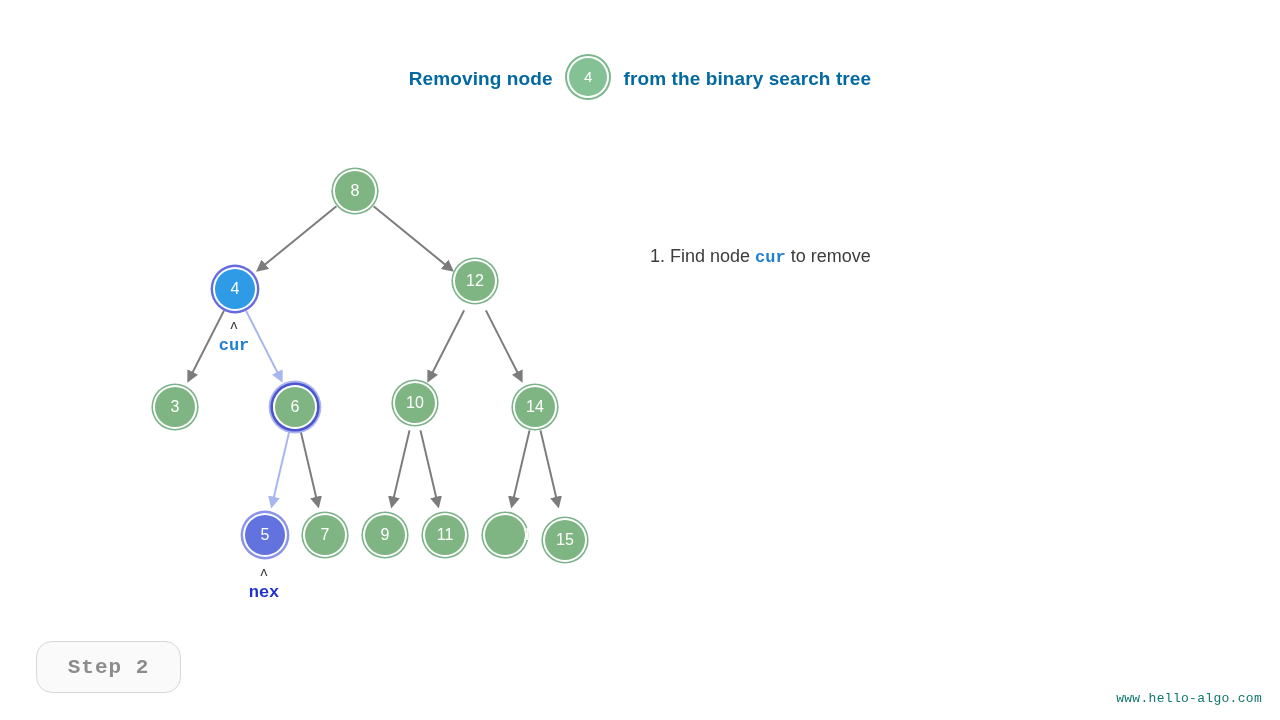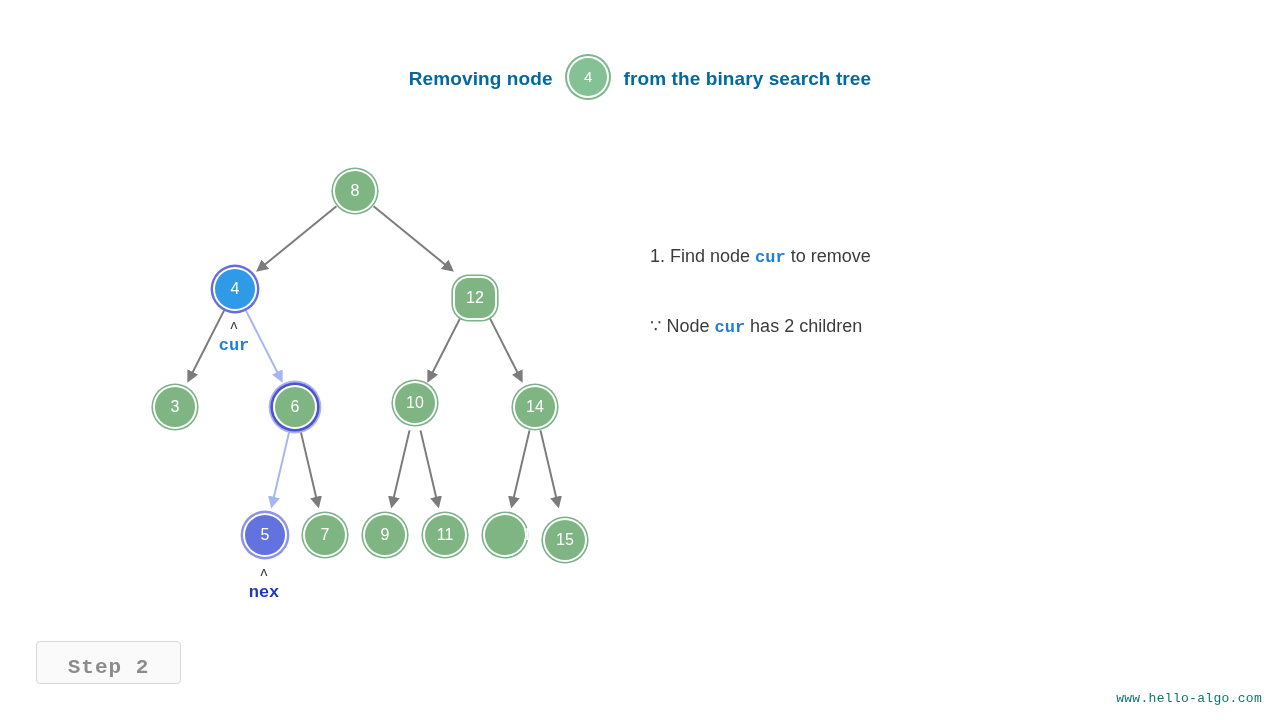--- a/index.html
+++ b/index.html
@@ -148,23 +148,23 @@
     width: 628px;
     margin-top: 2px;
   }
 
   
   #step-badge {
     position: absolute;
     left: 36px;
     top: 641px;
     width: 145px;
-    height: 43px;
+    height: 52px;
     border: 1.5px solid #d8d8d8;
-    border-radius: 4px;
+    border-radius: 16px;
     background: #fafafa;
     color: #8c8c8c;
     font-family: "Liberation Mono", monospace;
     font-size: 21px;
     font-weight: bold;
     line-height: 52px;
     text-align: center;
     letter-spacing: 1px;
     box-sizing: border-box;
   }
@@ -210,21 +210,21 @@
         <line x1="300.4765917469439" y1="430.36679145362723" x2="318.1542603163202" y2="505.79151068296596" stroke="#7c7c7c" stroke-width="2" marker-end="url(#arrow-gray)"></line>
         <line x1="409.5234082530561" y1="430.36679145362723" x2="391.8457396836798" y2="505.79151068296596" stroke="#7c7c7c" stroke-width="2" marker-end="url(#arrow-gray)"></line>
         <line x1="420.4765917469439" y1="430.36679145362723" x2="438.1542603163202" y2="505.79151068296596" stroke="#7c7c7c" stroke-width="2" marker-end="url(#arrow-gray)"></line>
         <line x1="529.5234082530561" y1="430.36679145362723" x2="511.8457396836798" y2="505.79151068296596" stroke="#7c7c7c" stroke-width="2" marker-end="url(#arrow-gray)"></line>
         <line x1="540.4765917469439" y1="430.36679145362723" x2="558.1542603163201" y2="505.79151068296596" stroke="#7c7c7c" stroke-width="2" marker-end="url(#arrow-gray)"></line>
       </g>
   </svg>
   <div id="node-group">
       <div class="tree-node green" style="left: 333px; top: 169px;">8</div>
       <div class="tree-node cur" style="left: 213px; top: 267px;">4</div>
-      <div class="tree-node green" style="left: 453px; top: 276px; border-radius: 16px;">12</div>
+      <div class="tree-node green" style="left: 453px; top: 259px;">12</div>
       <div class="tree-node green" style="left: 153px; top: 385px;">3</div>
       <div class="tree-node ringed" style="left: 273px; top: 385px;">6</div>
       <div class="tree-node green" style="left: 393px; top: 381px;">10</div>
       <div class="tree-node green" style="left: 513px; top: 385px;">14</div>
       <div class="tree-node nex" style="left: 243px; top: 513px;">5</div>
       <div class="tree-node green" style="left: 303px; top: 513px;">7</div>
       <div class="tree-node green" style="left: 363px; top: 513px;">9</div>
       <div class="tree-node green" style="left: 423px; top: 513px;">11</div>
       <div class="tree-node green" style="left: 483px; top: 513px; padding-left: 40px;">13</div>
       <div class="tree-node green" style="left: 543px; top: 518px;">15</div>
@@ -234,20 +234,17 @@
       <div class="ptr-label ptr-cur" style="left: 194px; top: 336px; width: 80px;">cur</div>
       <div class="ptr-caret" style="left: 244px; top: 565px; width: 40px;">ʌ</div>
       <div class="ptr-label ptr-nex" style="left: 224px; top: 583px; width: 80px;">nex</div>
     </div>
 </div>
 
 <div id="explain-panel">
   <div class="explain-line">
     <span>1. Find node </span><span class="kw">cur</span><span> to remove</span>
   </div>
-  <div class="explain-line gap-top">
-    <span>∵ Node </span><span class="kw">cur</span><span> has 2 children</span>
-  </div>
 </div>
 
 <div id="step-badge">Step 2</div>
 
 <div id="watermark">www.hello-algo.com</div>
 
 </body></html>

